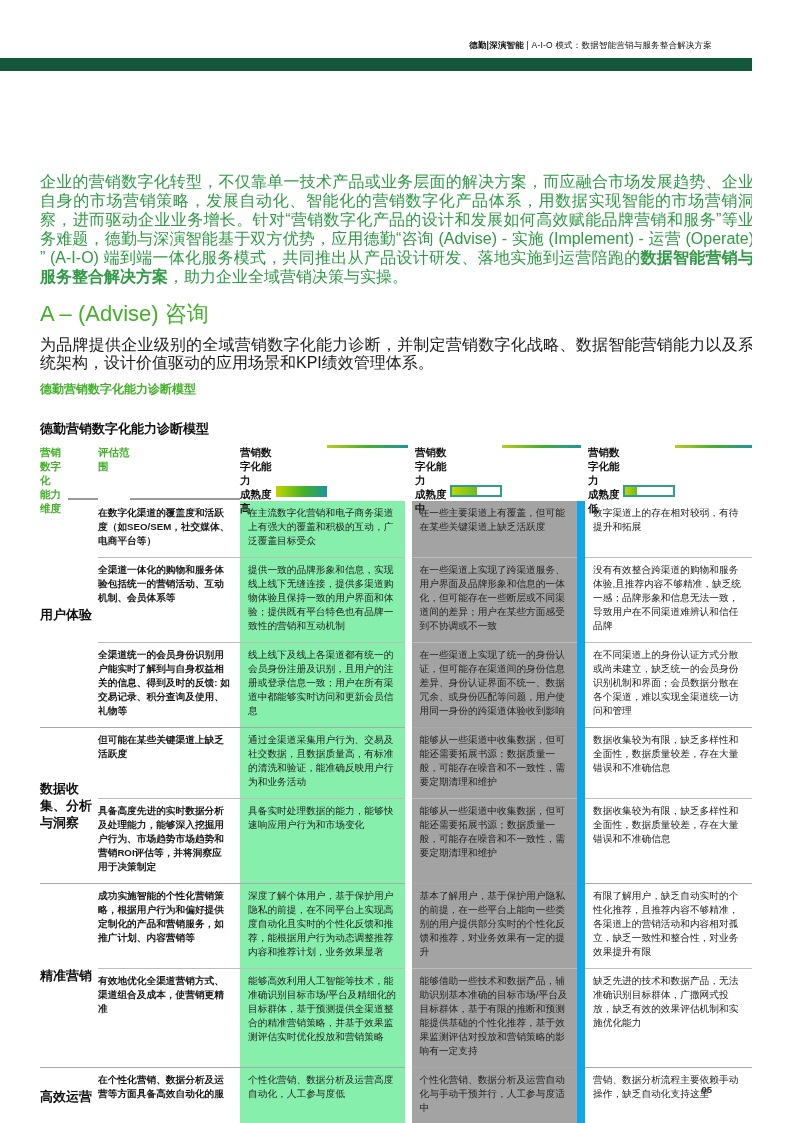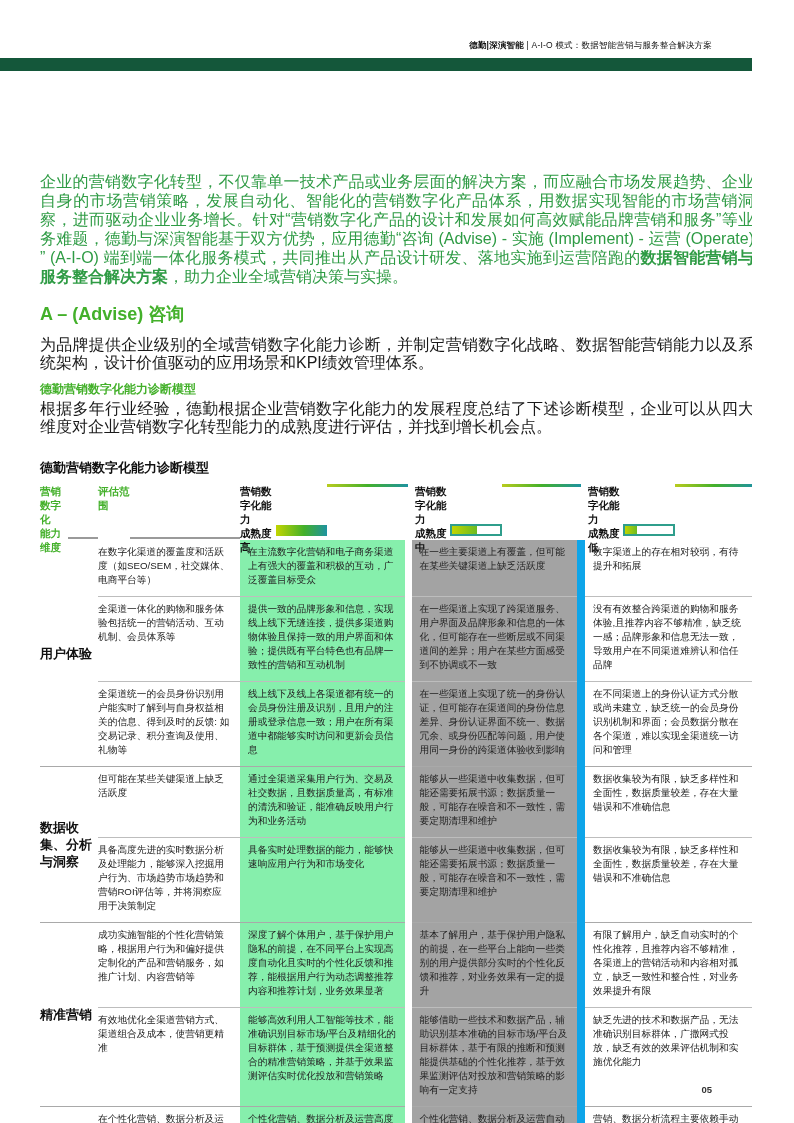--- a/index.html
+++ b/index.html
@@ -4,41 +4,41 @@
 <style>
   html,body{margin:0;padding:0;background:#fff;}
   .page{position:relative;width:752px;height:1123px;background:#fff;overflow:hidden;
         font-family:"Liberation Sans",sans-serif;color:#1a1a1a;}
   .doc-header{position:absolute;top:40px;right:40px;font-size:8.5px;color:#111;letter-spacing:.2px;}
   .doc-header .brand{font-weight:bold;}
   .top-band{position:absolute;top:58px;left:0;width:794px;height:13px;background:#14573a;}
   .content{position:absolute;top:172px;left:40px;width:714px;}
   .intro{font-size:16px;line-height:19px;color:#2e9b44;text-align:justify;margin:0;}
   .intro b{font-weight:bold;}
-  h1.advise{margin:15px 0 0 0;font-size:18px;line-height:26px;color:#43b02a;font-weight:bold;}
+  h1.advise{margin:15px 0 0 0;font-size:22px;line-height:26px;color:#43b02a;font-weight:normal;}
   .body-p{margin:9px 0 0 0;font-size:16px;line-height:18px;color:#1a1a1a;text-align:justify;}
   .green-sub{margin:9px 0 0 0;font-size:12px;line-height:16px;color:#43b02a;font-weight:bold;}
   .body-p.tight{margin-top:3px;}
   .table-title{margin:23px 0 0 0;font-size:13px;color:#111;font-weight:bold;}
   table.model{margin-top:7px;width:714px;border-collapse:collapse;table-layout:fixed;}
   col.c1{width:58px;}col.c2{width:142px;}col.c3{width:168px;}col.c4{width:173px;}col.c5{width:173px;}
   th{padding:0;vertical-align:top;text-align:left;font-weight:bold;}
   .th-inner{display:flex;flex-direction:row;height:56px;}
   .th-text{font-size:10.5px;line-height:14px;}
   .th-green{color:#43b02a;}
   .th-black{color:#111;}
   .hdr-rule{height:3px;width:100%;background:linear-gradient(90deg,#b9cc1e,#43b02a,#1e93a0);}
   .hdr-rule-gray{height:2px;width:100%;background:#9a9a9a;margin-bottom:1px;}
   .bar{width:106px;height:11px;margin:auto 0 4px 0;box-sizing:border-box;}
   .bar-full{background:linear-gradient(90deg,#c2d500,#43b02a 55%,#1e93a0);}
   .bar-outline{border:2px solid #2f9e8c;background:#fff;height:12px;}
   .bar-fill{height:100%;background:linear-gradient(90deg,#c2d500,#6bbc22);}
   td{font-size:9.7px;line-height:14px;vertical-align:top;}
   td.dim{font-size:13px;line-height:17px;font-weight:bold;vertical-align:middle;padding:4px 6px 4px 0;color:#111;}
-  td.scope{font-weight:normal;padding:5px 10px 9px 0;color:#1a1a1a;}
+  td.scope{font-weight:bold;padding:5px 10px 9px 0;color:#1a1a1a;}
   td.cell{padding:5px 8px 9px 8px;color:#222;}
   td.c-high{background:#86efac;}
   td.c-mid{background:#a3a3a3;border-left:7px solid #fff;}
   td.c-low{background:#ffffff;border-left:8px solid #0ea5e9;}
   tr.sub td{border-top:1px solid #bdbdbd;}
   tr.group-start td{border-top:1px solid #a9a9a9;}
   tr.last-row td{border-bottom:3px solid #b5d234;}
   .page-num{position:absolute;top:1084px;right:40px;font-size:9.5px;font-weight:bold;color:#333;}
 </style>
 </head>
@@ -55,21 +55,20 @@
   <div class="content">
 
     <p class="intro"><span>企业的营销数字化转型，不仅靠单一技术产品或业务层面的解决方案，而应融合市场发展趋势、企业自身的市场营销策略，发展自动化、智能化的营销数字化产品体系，用数据实现智能的市场营销洞察，进而驱动企业业务增长。针对“营销数字化产品的设计和发展如何高效赋能品牌营销和服务”等业务难题，德勤与深演智能基于双方优势，应用德勤“咨询 (Advise) - 实施 (Implement) - 运营 (Operate) ” (A-I-O) 端到端一体化服务模式，共同推出从产品设计研发、落地实施到运营陪跑的</span><b>数据智能营销与服务整合解决方案</b><span>，助力企业全域营销决策与实操。</span></p>
 
     <h1 class="advise">A – (Advise) 咨询</h1>
 
     <p class="body-p">为品牌提供企业级别的全域营销数字化能力诊断，并制定营销数字化战略、数据智能营销能力以及系统架构，设计价值驱动的应用场景和KPI绩效管理体系。</p>
 
     <p class="green-sub">德勤营销数字化能力诊断模型</p>
 
-    <p class="body-p tight">根据多年行业经验，德勤根据企业营销数字化能力的发展程度总结了下述诊断模型，企业可以从四大维度对企业营销数字化转型能力的成熟度进行评估，并找到增长机会点。</p>
 
     <p class="table-title">德勤营销数字化能力诊断模型</p>
 
     <table class="model">
       <colgroup>
           <col class="c1">
           <col class="c2">
           <col class="c3">
           <col class="c4">
           <col class="c5">

